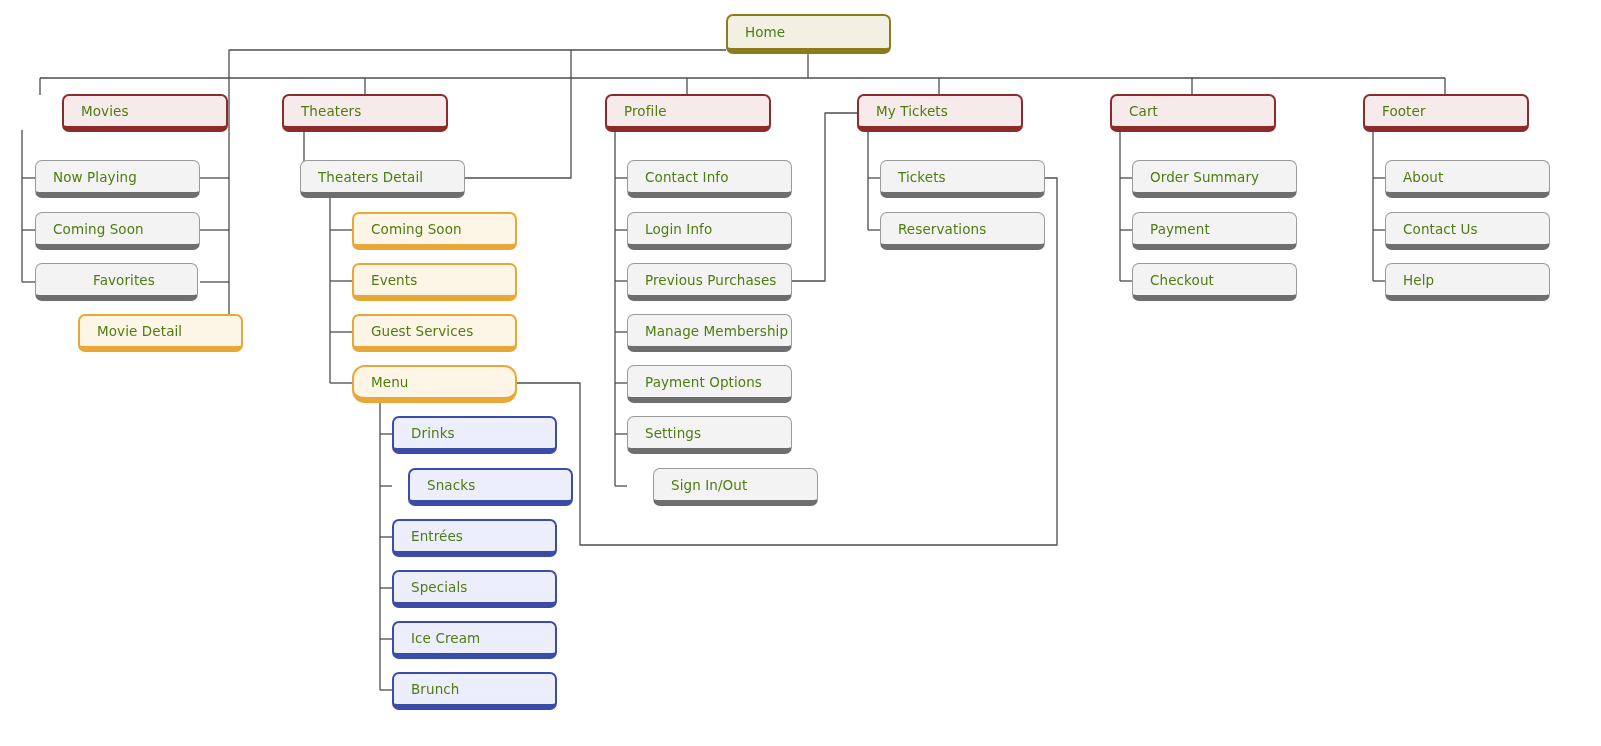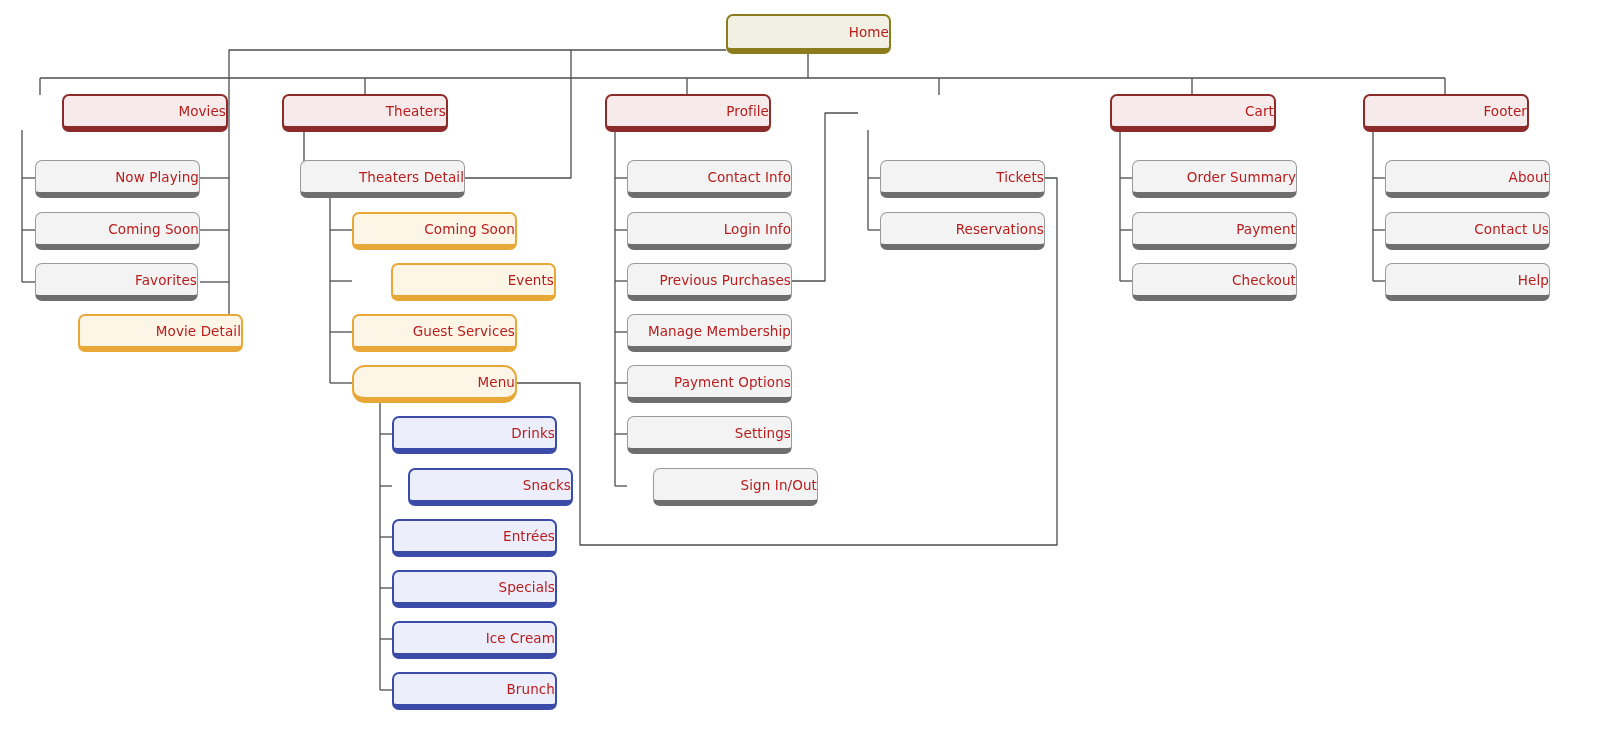--- a/index.html
+++ b/index.html
@@ -1,21 +1,21 @@
 <!DOCTYPE html>
 <html><head>
 <meta charset="utf-8">
 <style>
   html,body{margin:0;padding:0;background:#ffffff;}
   body{font-family:"DejaVu Sans","Liberation Sans",sans-serif;}
   #canvas{position:relative;width:1601px;height:746px;background:#ffffff;overflow:hidden;}
   #wires{position:absolute;left:0;top:0;width:1601px;height:746px;pointer-events:none;}
 
   .node{position:absolute;box-sizing:border-box;display:flex;align-items:center;
-        border-radius:7px;font-size:13.5px;color:#b91c1c;letter-spacing:.1px;justify-content:flex-end;}
+        border-radius:7px;font-size:13.5px;color:#4d7c0f;letter-spacing:.1px;}
   .node .lbl{padding-left:17px;white-space:nowrap;}
 
   
   .n-root{background:#f1f0e3;border:2px solid #8a7c1c;border-bottom-width:6px;}
 
   
   .n-section{background:#f6eaea;border:2px solid #8d2b2b;border-bottom-width:6px;}
 
   
   .n-page{background:#f3f3f3;border:1px solid #9a9a9a;border-bottom:6px solid #6e6e6e;}
@@ -109,20 +109,23 @@
 
   <div class="node n-section" style="left:16px;top:94px;width:166px;height:38px;margin-left:46px;">
     <span class="lbl">Movies</span>
   </div>
   <div class="node n-section" style="left:282px;top:94px;width:166px;height:38px;">
     <span class="lbl">Theaters</span>
   </div>
   <div class="node n-section" style="left:605px;top:94px;width:166px;height:38px;">
     <span class="lbl">Profile</span>
   </div>
+  <div class="node n-section" style="left:857px;top:94px;width:166px;height:38px;">
+    <span class="lbl">My Tickets</span>
+  </div>
   <div class="node n-section" style="left:1110px;top:94px;width:166px;height:38px;">
     <span class="lbl">Cart</span>
   </div>
   <div class="node n-section" style="left:1363px;top:94px;width:166px;height:38px;">
     <span class="lbl">Footer</span>
   </div>
 
   <div class="node n-page" style="left:35px;top:160px;width:165px;height:38px;">
     <span class="lbl">Now Playing</span>
   </div>
@@ -135,21 +138,21 @@
   <div class="node n-sub" style="left:78px;top:314px;width:165px;height:38px;">
     <span class="lbl">Movie Detail</span>
   </div>
 
   <div class="node n-page" style="left:300px;top:160px;width:165px;height:38px;">
     <span class="lbl">Theaters Detail</span>
   </div>
   <div class="node n-sub" style="left:352px;top:212px;width:165px;height:38px;">
     <span class="lbl">Coming Soon</span>
   </div>
-  <div class="node n-sub" style="left:352px;top:263px;width:165px;height:38px;margin-left:39px;">
+  <div class="node n-sub" style="left:352px;top:263px;width:165px;height:38px;">
     <span class="lbl">Events</span>
   </div>
   <div class="node n-sub" style="left:352px;top:314px;width:165px;height:38px;">
     <span class="lbl">Guest Services</span>
   </div>
   <div class="node n-sub" style="left:352px;top:365px;width:165px;height:38px;border-radius:13px;">
     <span class="lbl">Menu</span>
   </div>
 
   <div class="node n-menu" style="left:392px;top:416px;width:165px;height:38px;">

